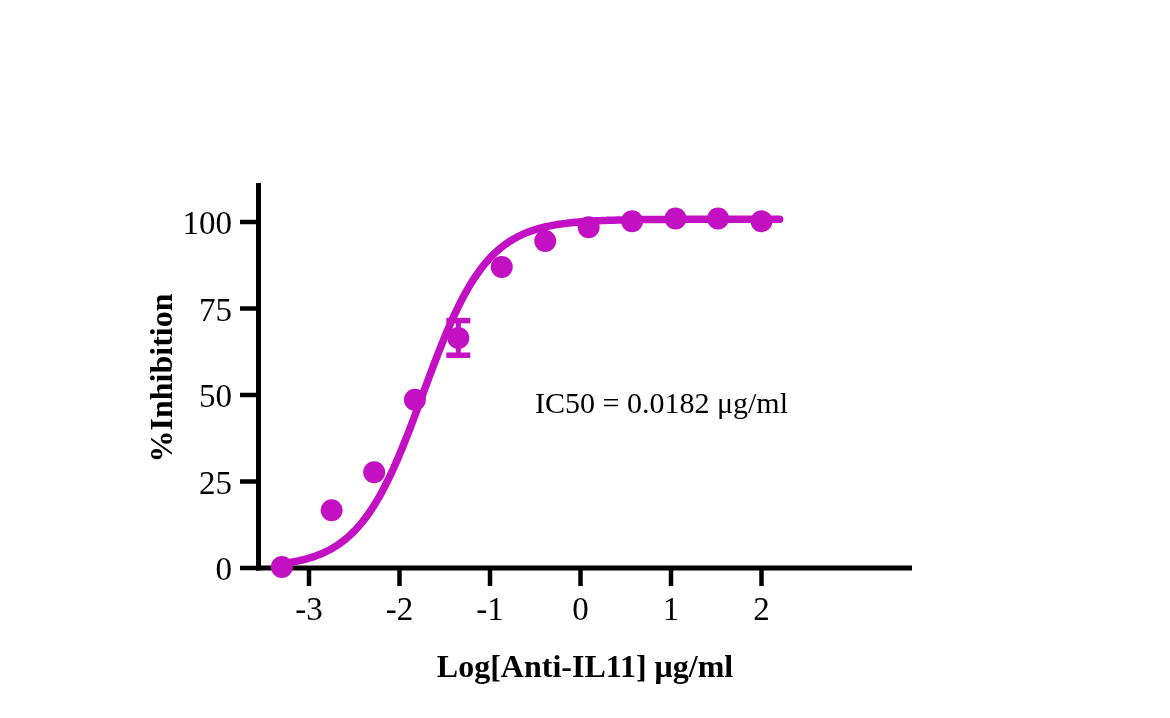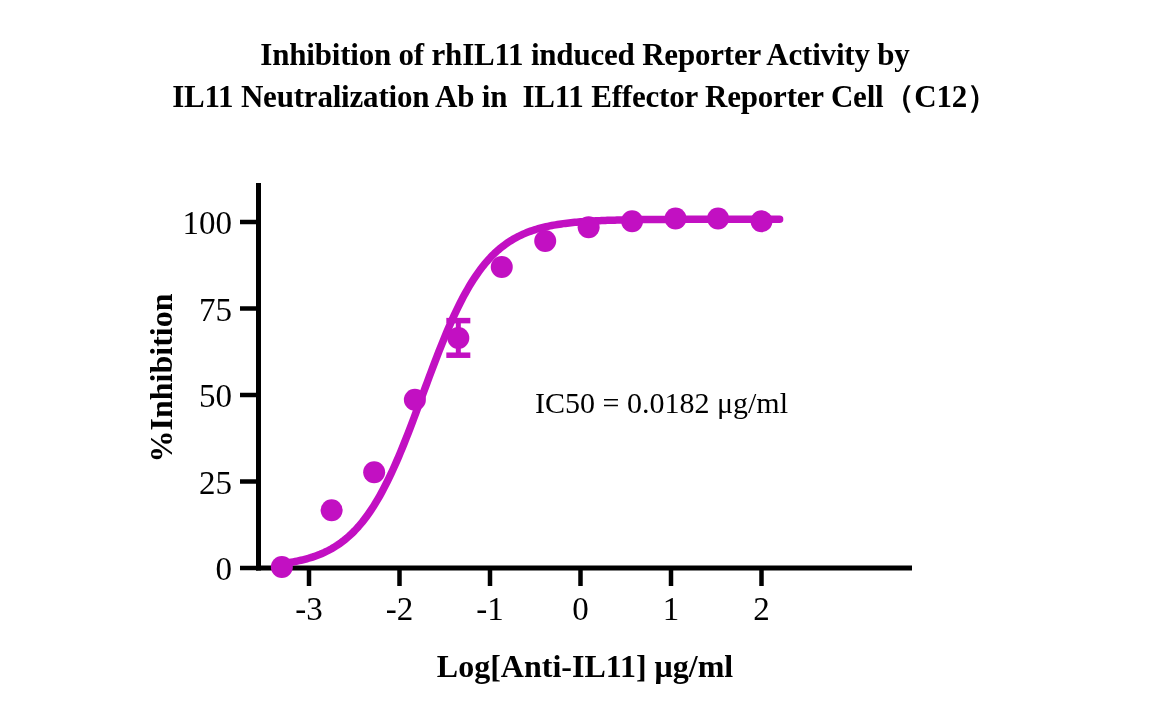--- a/index.html
+++ b/index.html
@@ -83,24 +83,20 @@
     font-family: "Liberation Serif", "DejaVu Serif", serif;
     font-size: 30px;
     fill: #000000;
   }
 </style>
 </head>
 <body>
 
 <div id="page">
 
-  <div id="chart-title">
-    <span class="title-line">Inhibition of rhIL11 induced Reporter Activity by</span>
-    <span class="title-line">IL11 Neutralization Ab in  IL11 Effector Reporter Cell（C12）</span>
-  </div>
 
   <div id="plot-wrap">
     <svg id="plot-svg" viewBox="0 0 1170 718">
 
       <line class="axis-line" x1="258.5" y1="183" x2="258.5" y2="570.5"></line>
       <line class="axis-line" x1="256" y1="568" x2="912" y2="568"></line>
 
       <g>
         <line class="tick-line" x1="240" y1="222" x2="258" y2="222"></line>
         <line class="tick-line" x1="240" y1="308.5" x2="258" y2="308.5"></line>

